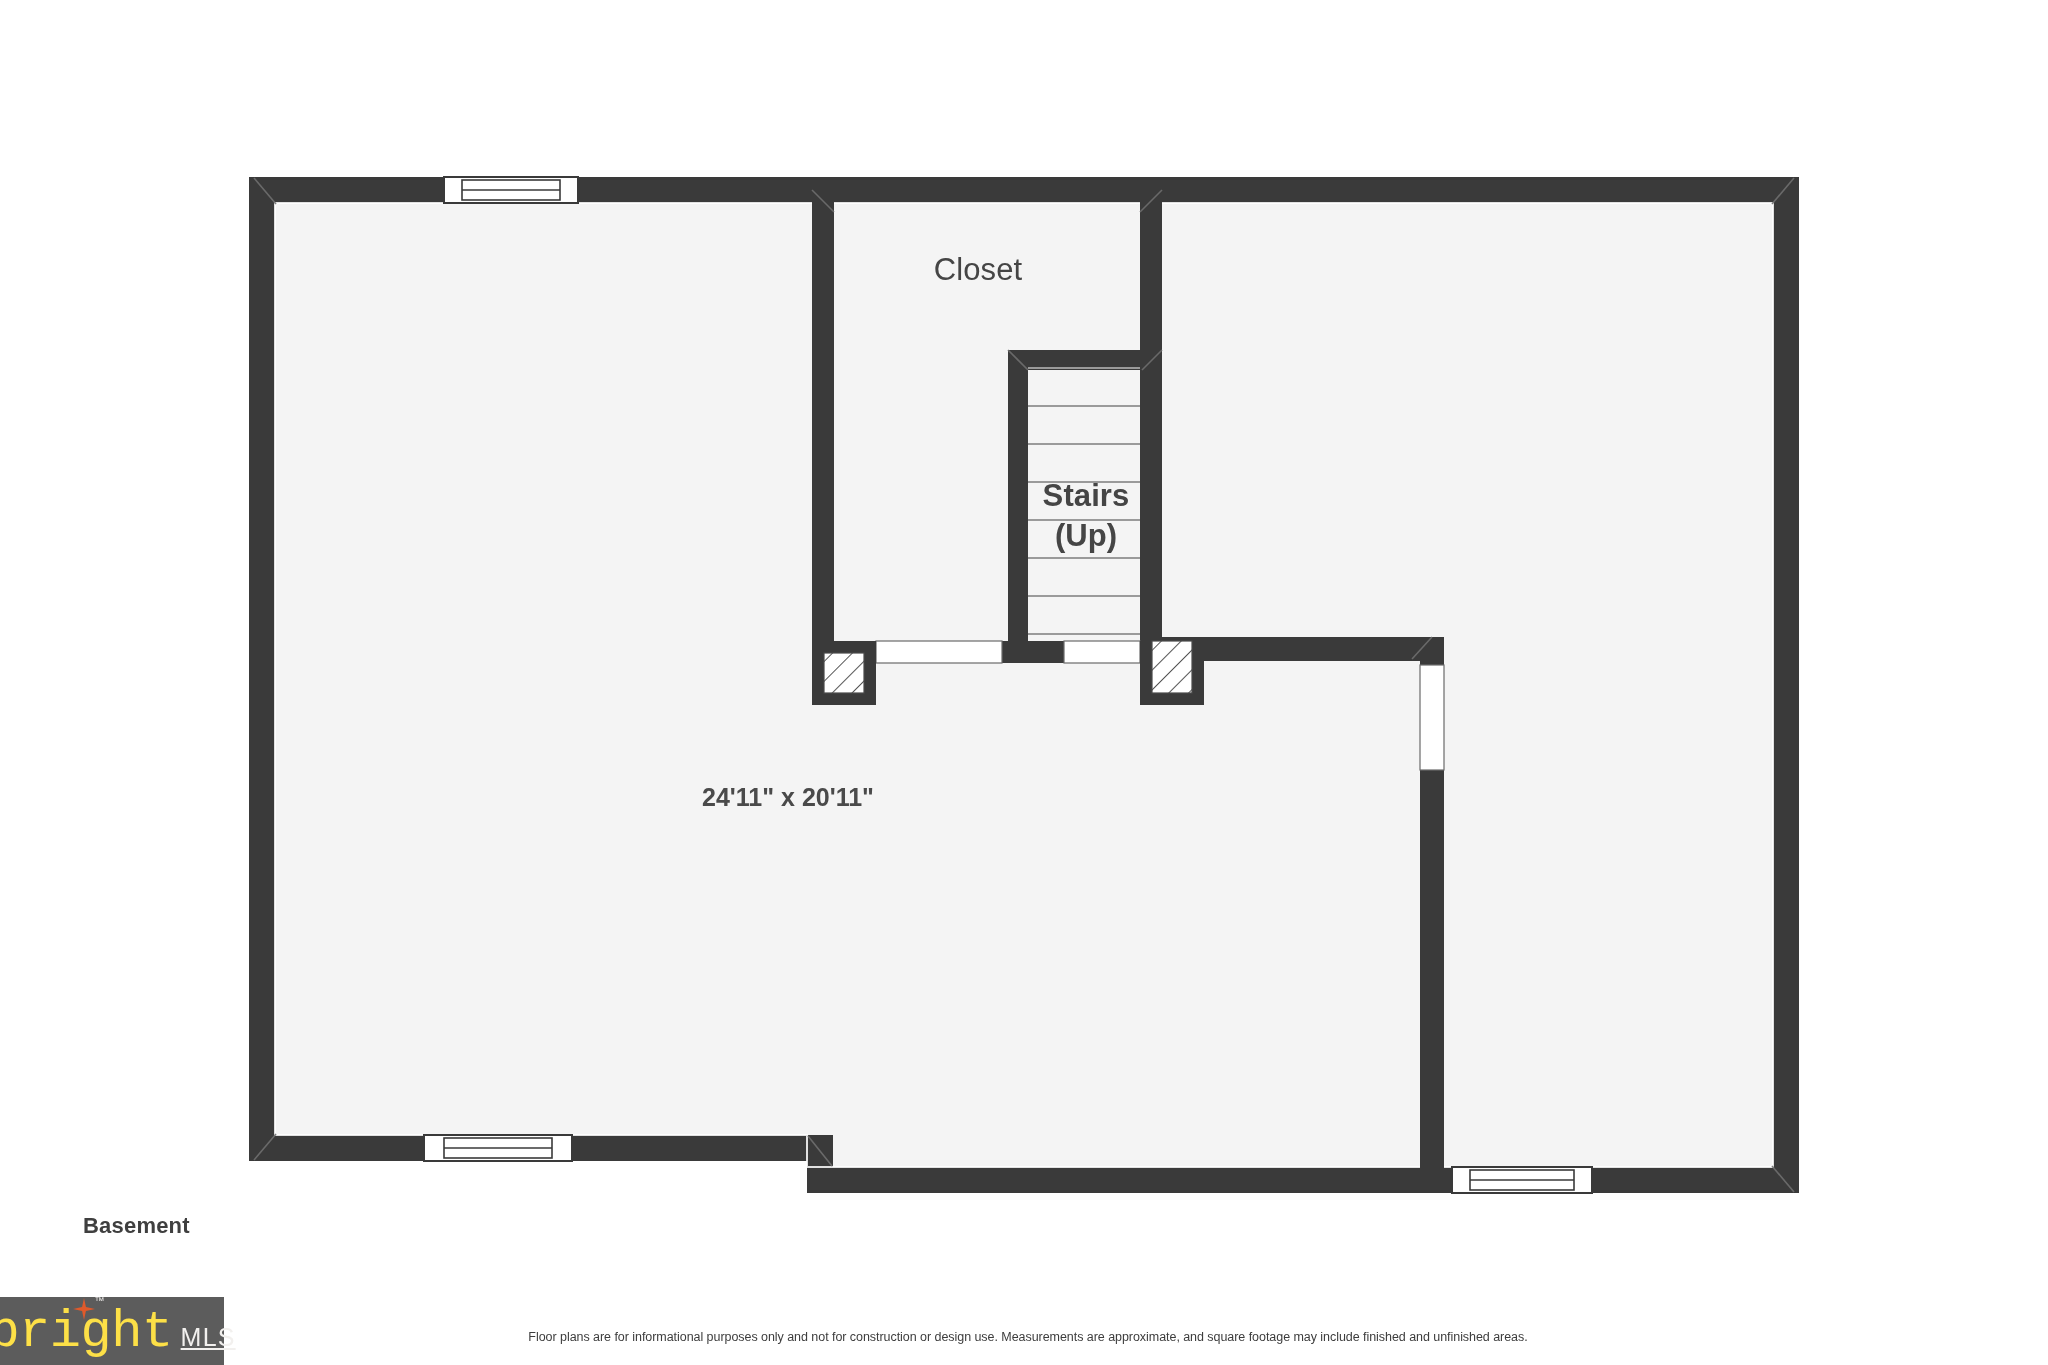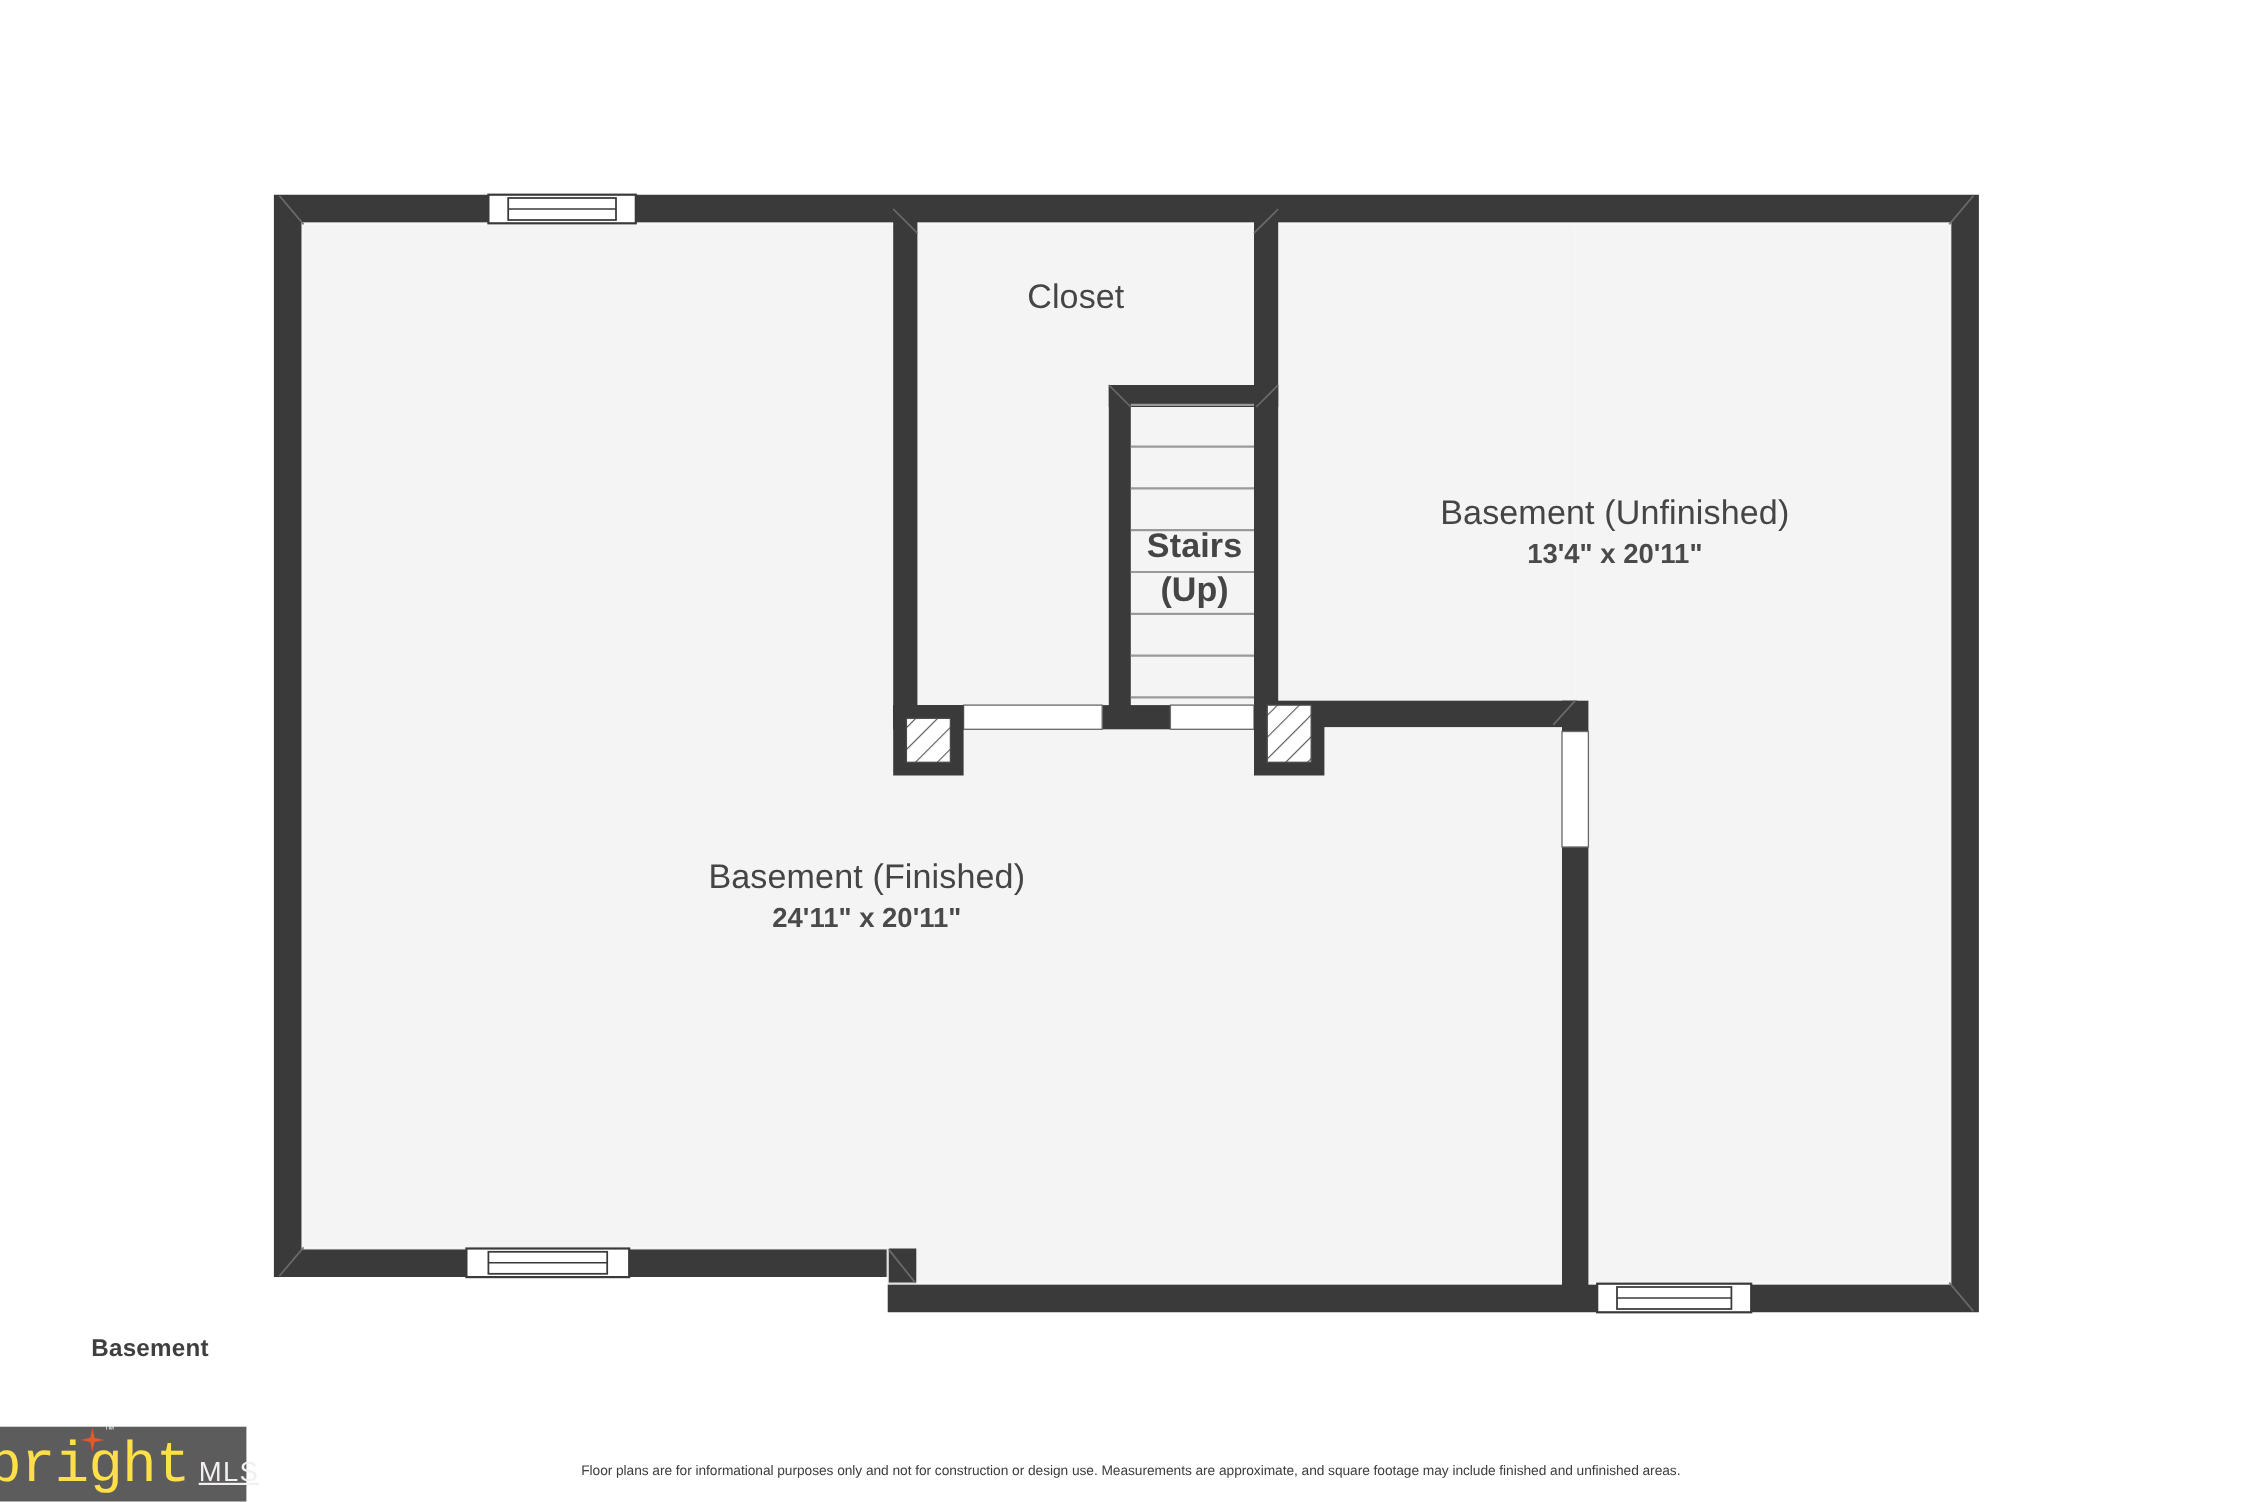--- a/index.html
+++ b/index.html
@@ -278,27 +278,22 @@
 
   <div class="room-label label-closet">
     <div class="rl-name">Closet</div>
   </div>
 
   <div class="room-label label-stairs">
     <span class="rl-name">Stairs</span>
     <span class="rl-line2">(Up)</span>
   </div>
 
-  <div class="room-label label-basement-unfinished">
-    <div class="rl-name">Basement (Unfinished)</div>
-    <div class="rl-dims">13'4" x 20'11"</div>
-  </div>
 
   <div class="room-label label-basement-finished">
-    <div class="rl-name">Basement (Finished)</div>
     <div class="rl-dims">24'11" x 20'11"</div>
   </div>
 
 </div>
 
 <div id="floor-caption">Basement</div>
 
 <div id="brand-logo">
   <div class="logo-inner">
     <span class="logo-bright">bright</span>

